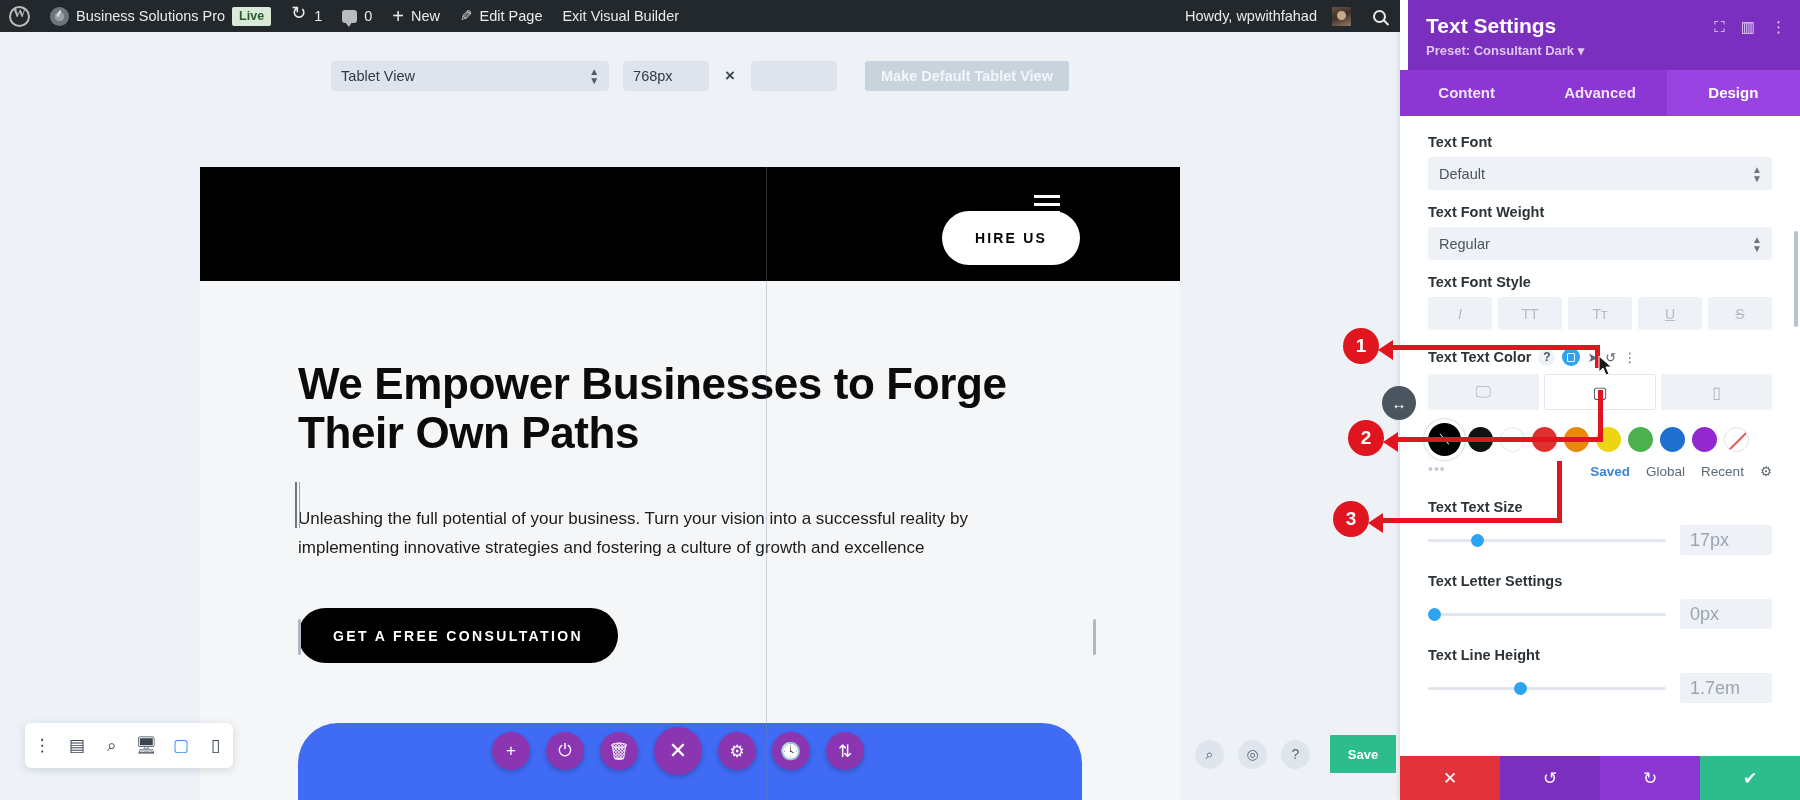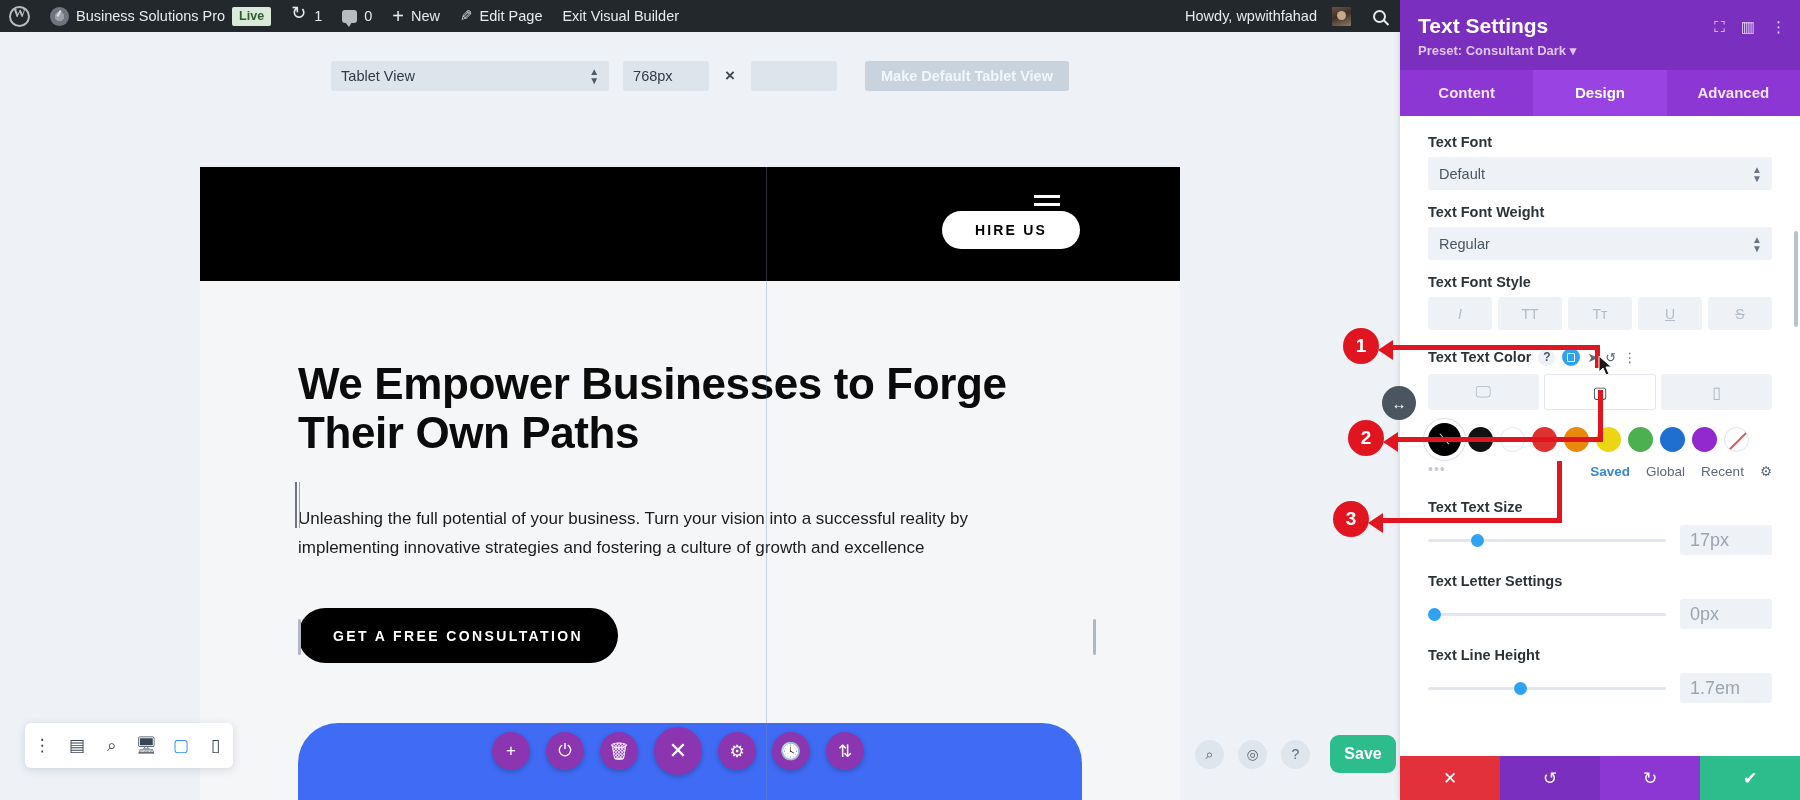--- a/index.html
+++ b/index.html
@@ -85,21 +85,21 @@
   }
 
   
   .canvas-wrap { position:absolute; left:0; top:120px; width:1400px; height:680px; background:#eef2f7; overflow:hidden;}
   .frame { position:absolute; left:200px; top:47px; width:980px; height:640px; background:#f5f6f7; }
 
   .site-header { height: 114px; background:#000; position:relative; }
   .burger { position:absolute; right: 120px; top: 28px; width: 26px; }
   .burger i { display:block; height:3px; background:#fff; margin-bottom:5px;}
   .hire-btn {
-    position:absolute; right: 100px; top: 44px; width: 138px; height: 38px;
+    position:absolute; right: 100px; top: 44px; width: 138px; height: 54px;
     background:#fff; border-radius: 28px; color:#000; font-size: 14px;
     font-weight: 700; letter-spacing: 2.2px; display:flex; align-items:center; justify-content:center;
   }
 
   .hero { padding: 78px 98px 0 98px; position:relative; }
   h1.hero-title {
     font-size: 44px; line-height: 1.12; font-weight: 700; color:#0b0b0b;
     letter-spacing: -0.4px; max-width: 800px; font-family:"Liberation Sans", sans-serif;
   }
   .hero-p {
@@ -138,30 +138,30 @@
   }
   .bl-toolbar .tbtn { flex:1; display:flex; align-items:center; justify-content:center; color:#3a4654; font-size: 17px;}
   .tbtn.active { color:#3f8ef7; }
 
   .br-toolbar { position:absolute; left:1195px; top:735px; display:flex; align-items:center; gap: 14px; z-index: 30;}
   .gcirc {
     width: 29px; height:29px; border-radius:50%; background:#dfe5ec; color:#5a6674;
     display:flex; align-items:center; justify-content:center; font-size: 14px;
   }
   .save-btn {
-    margin-left: 6px; width: 66px; height: 38px; background:#2dbd8c; border-radius: 9px;
-    color:#fff; font-size: 16px; font-weight:600; display:flex; align-items:center; justify-content:center;
+    margin-left: 6px; width: 66px; height: 38px; background:#2dbd8c; border-radius: 1px;
+    color:#fff; font-size: 13px; font-weight:600; display:flex; align-items:center; justify-content:center;
   }
 
   
   .panel {
     position:absolute; right:0; top:0; width: 400px; height: 800px; background:#fff;
     display:flex; flex-direction:column; z-index:40; box-shadow: -1px 0 5px rgba(0,0,0,.12);
   }
-  .panel-head { background:#7b2fbe; padding: 14px 24px 12px 18px; position:relative; }
+  .panel-head { background:#7b2fbe; padding: 14px 24px 12px 18px; position:relative;margin-left:8px; }
   .panel-title { color:#fff; font-size: 21px; font-weight:700; }
   .panel-preset { color:#dfc6f3; font-size: 13px; font-weight:700; margin-top:5px; }
   .panel-head-icons { position:absolute; right: 14px; top: 18px; display:flex; align-items:center; gap: 16px; color:#e7d6f7;}
   .phi { font-size: 15px; }
   .panel-tabs { display:flex; background:#8c36d4; }
   .ptab { flex:1; text-align:center; padding: 14px 0 15px; color:#f0e3fb; font-size: 15px; font-weight:700; }
   .ptab.active { background:#9a43e3; color:#fff; }
   .panel-body { flex:1; overflow:hidden; position:relative; padding: 16px 28px 0 28px; }
   .fld-label { font-size: 14.5px; font-weight:700; color:#2c3338; margin-top: 14px; margin-bottom: 7px;}
   .fld-label:first-child { margin-top: 2px; }
@@ -399,22 +399,22 @@
       <div class="panel-preset"><span>Preset: Consultant Dark</span> ▾</div>
       <div class="panel-head-icons">
         <span class="phi">⛶</span>
         <span class="phi">▥</span>
         <span class="phi">⋮</span>
       </div>
     </div>
 
     <div class="panel-tabs">
       <div class="ptab"><span>Content</span></div>
+      <div class="ptab"><span>Advanced</span></div>
       <div class="ptab active"><span>Design</span></div>
-      <div class="ptab"><span>Advanced</span></div>
     </div>
 
     <div class="panel-body">
       <div class="fld-label">Text Font</div>
       <div class="sel">
         <span>Default</span>
         <span class="spin">▲<br>▼</span>
       </div>
 
       <div class="fld-label">Text Font Weight</div>

